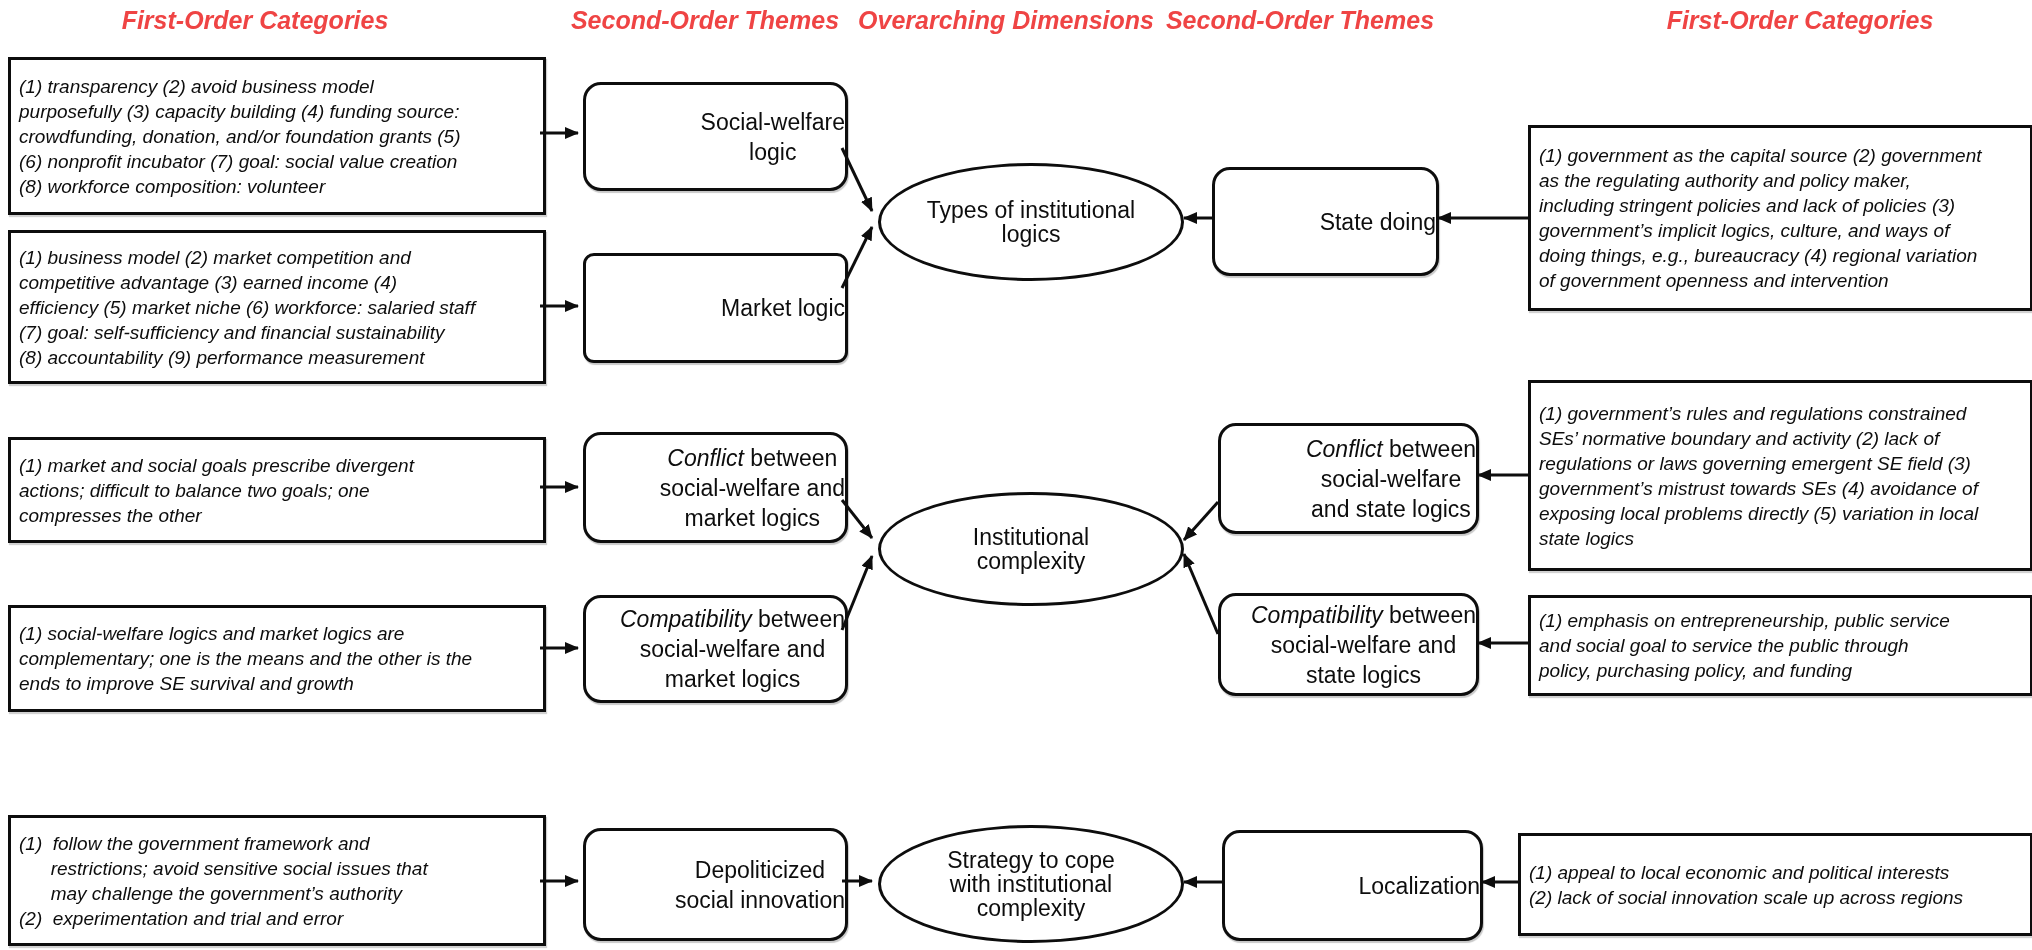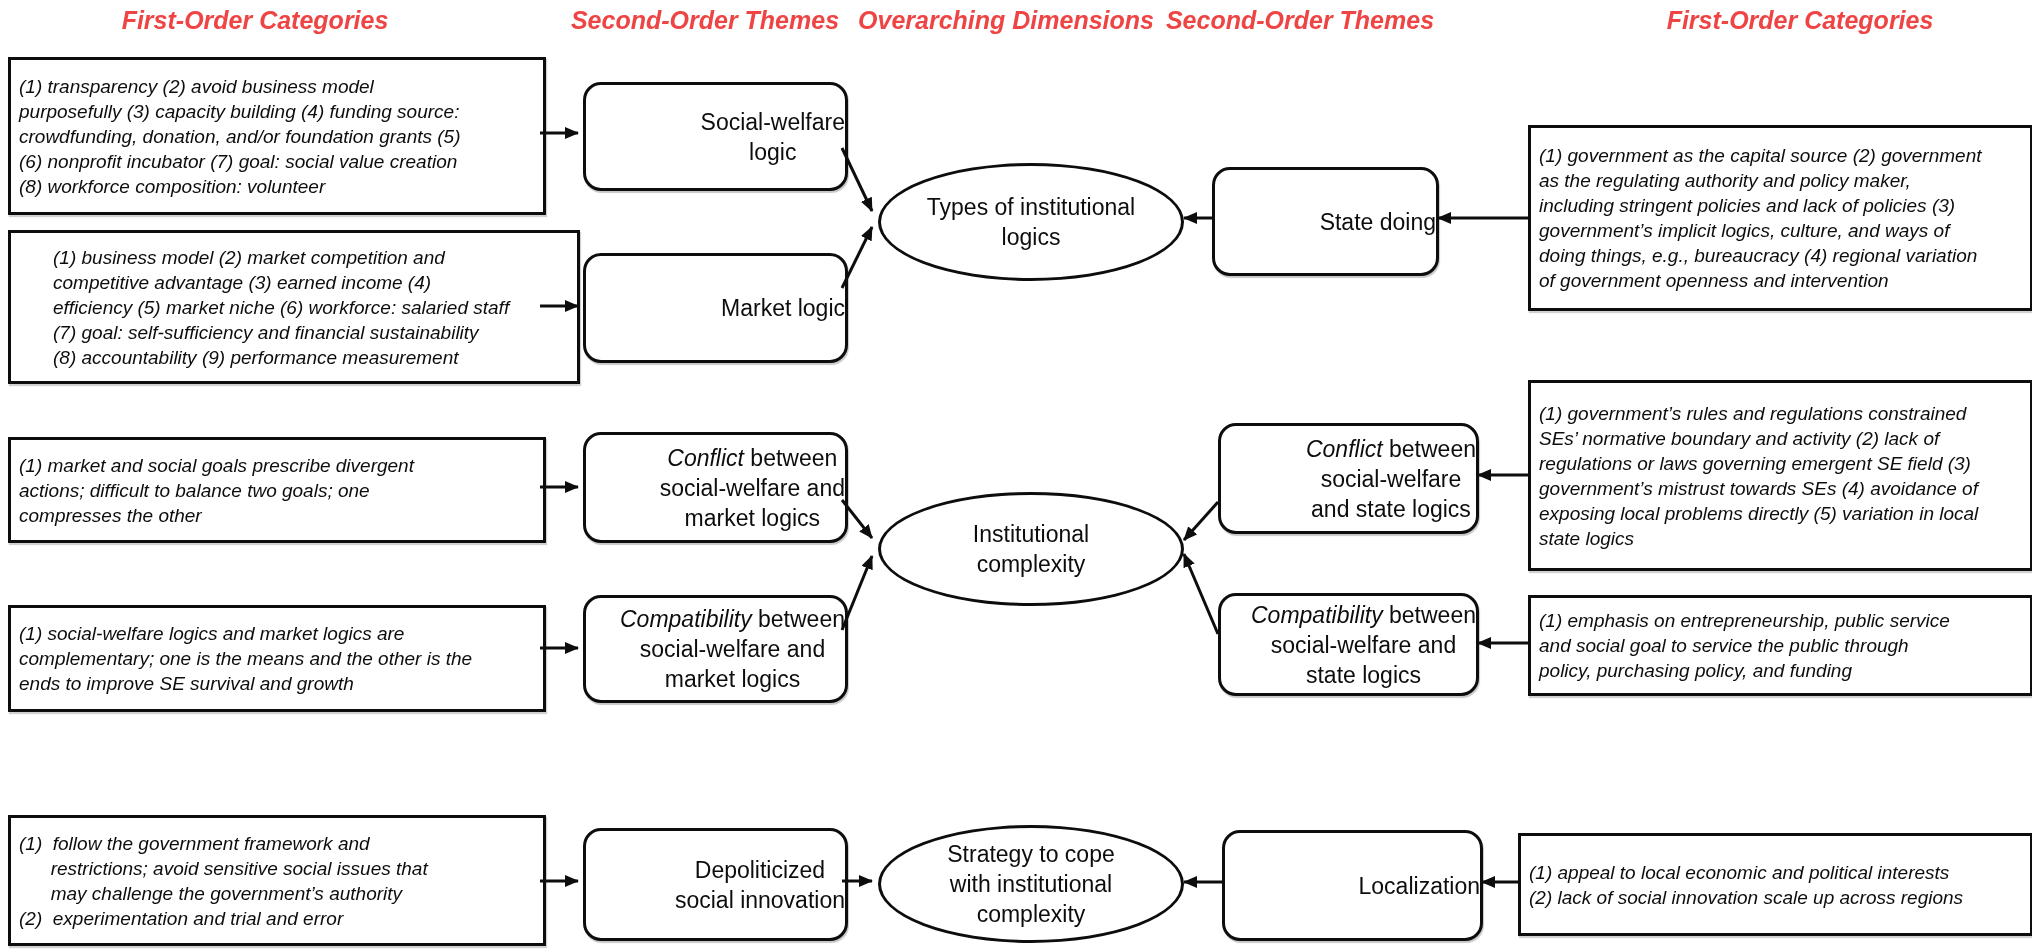--- a/index.html
+++ b/index.html
@@ -9,21 +9,21 @@
               text-align:center;white-space:pre;color:#ef4444;}
   .cat{position:absolute;border:3px solid #0d0d0d;background:#ffffff;
        display:flex;align-items:center;box-shadow:1px 2px 1px rgba(0,0,0,0.18);}
   .cat .txt{font-size:19px;line-height:25px;white-space:pre;text-align:left;padding:0 8px;font-style:italic;}
   .theme{position:absolute;border:3.5px solid #0d0d0d;border-radius:18px;background:#ffffff;
          display:flex;align-items:center;justify-content:flex-end;
          box-shadow:1px 2px 1px rgba(0,0,0,0.22);}
   .theme .txt{font-size:23px;line-height:30px;white-space:pre;text-align:center;}
   .dim{position:absolute;border:3px solid #0d0d0d;border-radius:50%;background:#ffffff;
        display:flex;align-items:center;justify-content:center;}
-  .dim .txt{font-size:23px;line-height:30px;white-space:pre;text-align:center;}
+  .dim .txt{font-size:23px;line-height:24px;white-space:pre;text-align:center;}
   .em{font-style:italic;}
   svg.overlay{position:absolute;left:0;top:0;pointer-events:none;}
 </style>
 </head>
 <body>
 
 <div class="canvas">
 
   <div class="col-header" style="left:55px;top:6px;width:400px;">First-Order Categories</div>
   <div class="col-header" style="left:555px;top:6px;width:300px;">Second-Order Themes</div>
@@ -31,21 +31,21 @@
   <div class="col-header" style="left:1150px;top:6px;width:300px;">Second-Order Themes</div>
   <div class="col-header" style="left:1620px;top:6px;width:360px;">First-Order Categories</div>
 
   <div class="cat" style="left:8px;top:57px;width:532px;height:152px;">
     <div class="txt">(1) transparency (2) avoid business model
 purposefully (3) capacity building (4) funding source:
 crowdfunding, donation, and/or foundation grants (5)
 (6) nonprofit incubator (7) goal: social value creation
 (8) workforce composition: volunteer</div>
   </div>
-  <div class="cat" style="left:8px;top:230px;width:532px;height:148px;padding-left:34px;">
+  <div class="cat" style="left:8px;top:230px;width:532px;height:148px;">
     <div class="txt">(1) business model (2) market competition and
 competitive advantage (3) earned income (4)
 efficiency (5) market niche (6) workforce: salaried staff
 (7) goal: self-sufficiency and financial sustainability
 (8) accountability (9) performance measurement</div>
   </div>
   <div class="cat" style="left:8px;top:437px;width:532px;height:100px;">
     <div class="txt">(1) market and social goals prescribe divergent
 actions; difficult to balance two goals; one
 compresses the other</div>
@@ -59,21 +59,21 @@
     <div class="txt">(1)  follow the government framework and
       restrictions; avoid sensitive social issues that
       may challenge the government’s authority
 (2)  experimentation and trial and error</div>
   </div>
 
   <div class="theme" style="left:583px;top:82px;width:259px;height:103px;">
     <div class="txt"><span class="em"></span><span>Social-welfare
 logic</span></div>
   </div>
-  <div class="theme" style="left:583px;top:253px;width:259px;height:104px;">
+  <div class="theme" style="left:583px;top:253px;width:259px;height:104px;border-radius:11px;">
     <div class="txt"><span class="em"></span><span>Market logic</span></div>
   </div>
   <div class="theme" style="left:583px;top:432px;width:259px;height:105px;">
     <div class="txt"><span class="em">Conflict</span><span> between
 social-welfare and
 market logics</span></div>
   </div>
   <div class="theme" style="left:583px;top:595px;width:259px;height:102px;">
     <div class="txt"><span class="em">Compatibility</span><span> between
 social-welfare and

